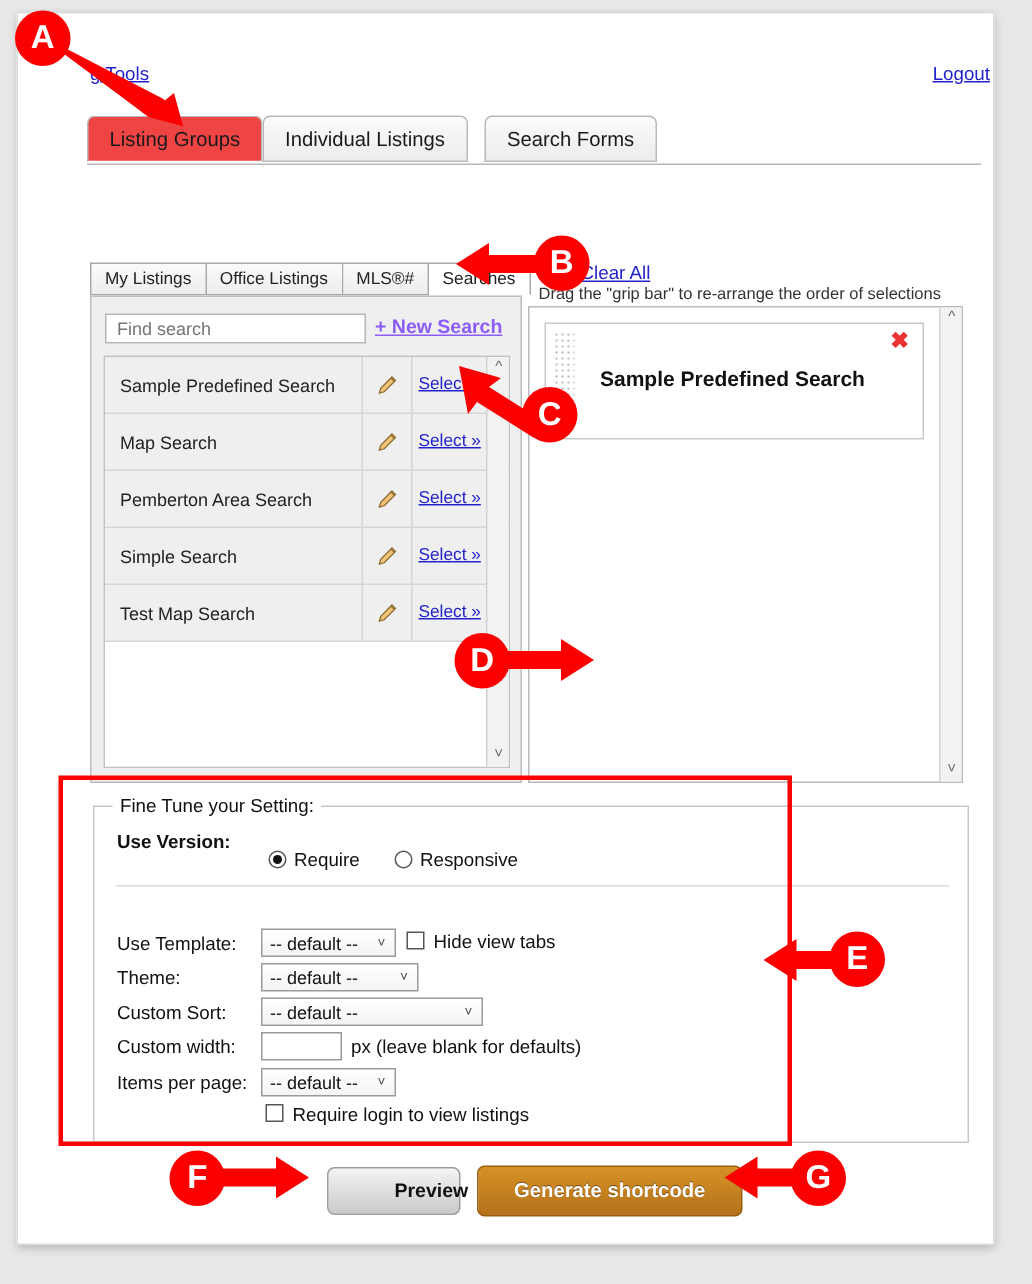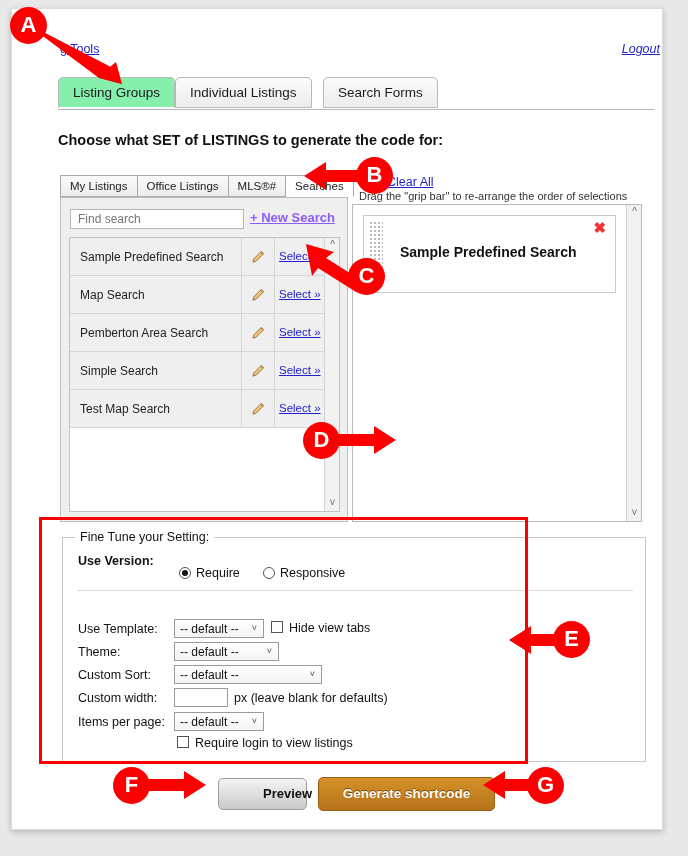--- a/index.html
+++ b/index.html
@@ -20,38 +20,38 @@
   }
 
   
   .top-links{
     position:absolute;left:48px;top:33px;width:600px;height:20px;
   }
   .link{
     color:#2222cc;text-decoration:underline;font-size:12.5px;cursor:pointer;
   }
   .tools-link{position:absolute;left:0;top:0;}
-  .logout-link{position:absolute;right:0;top:0;font-size:12.5px;font-style:italic;}
+  .logout-link{position:absolute;right:0;top:0;font-size:12.5px;}
 
   
   .tabstrip{
     position:absolute;left:46px;top:68px;width:596px;height:32px;
     border-bottom:1px solid #b8b8b8;
   }
   .tab{
     position:absolute;top:0;height:31px;line-height:30px;
     padding:0 14px;
     font-size:13.5px;color:#1a1a1a;
     background:linear-gradient(#fbfbfb,#ececec);
     border:1px solid #b8b8b8;
     border-top-left-radius:5px;border-top-right-radius:5px;
     box-sizing:border-box;cursor:pointer;white-space:nowrap;
   }
   .tab.active{
-    background:#86efac;border-bottom:1px solid #ffffff;
+    background:#ef4444;border-bottom:1px solid #ffffff;
     font-weight:normal;
   }
 
   
   .heading{
     position:absolute;left:46px;top:123px;
     font-size:14.5px;font-weight:bold;color:#111;
   }
 
   
@@ -232,21 +232,20 @@
     <span class="link tools-link">g Tools</span>
     <span class="link logout-link">Logout</span>
   </div>
 
   <div class="tabstrip">
     <div class="tab active" style="left:0;">Listing Groups</div>
     <div class="tab" style="left:117px;">Individual Listings</div>
     <div class="tab" style="left:265px;">Search Forms</div>
   </div>
 
-  <div class="heading">Choose what SET of LISTINGS to generate the code for:</div>
 
   <div class="subtabstrip">
     <div class="subtab">My Listings</div>
     <div class="subtab">Office Listings</div>
     <div class="subtab">MLS®#</div>
     <div class="subtab active">Searches</div>
   </div>
 
   <div class="picker">
     <input class="find-input" type="text" placeholder="Find search" style="">

